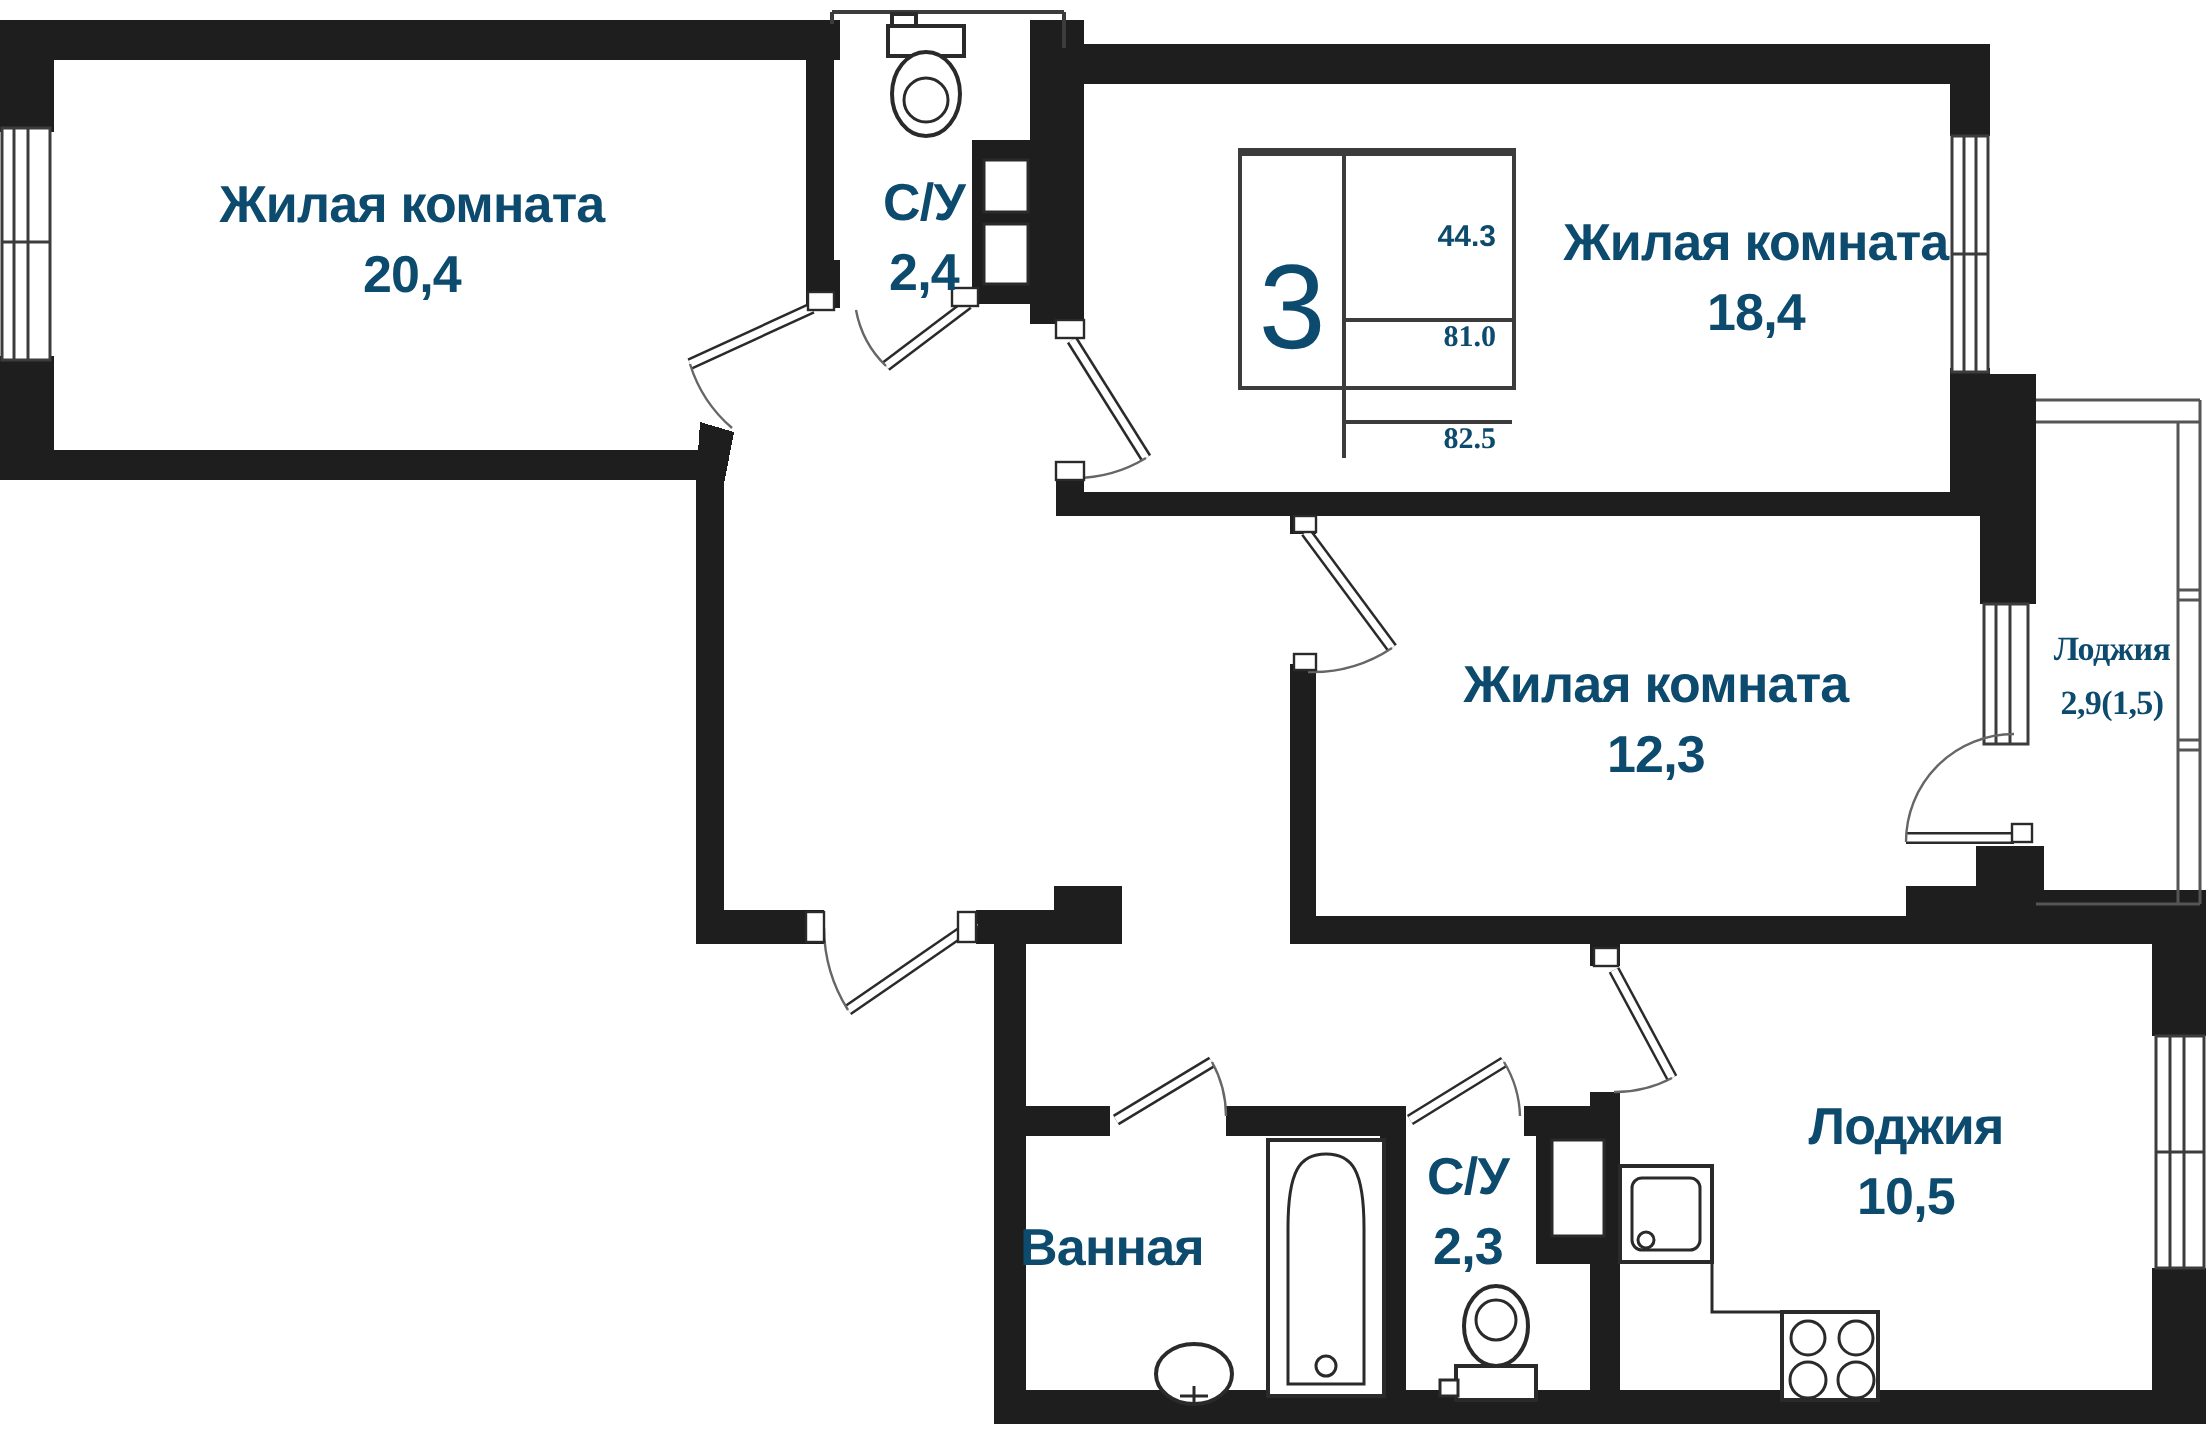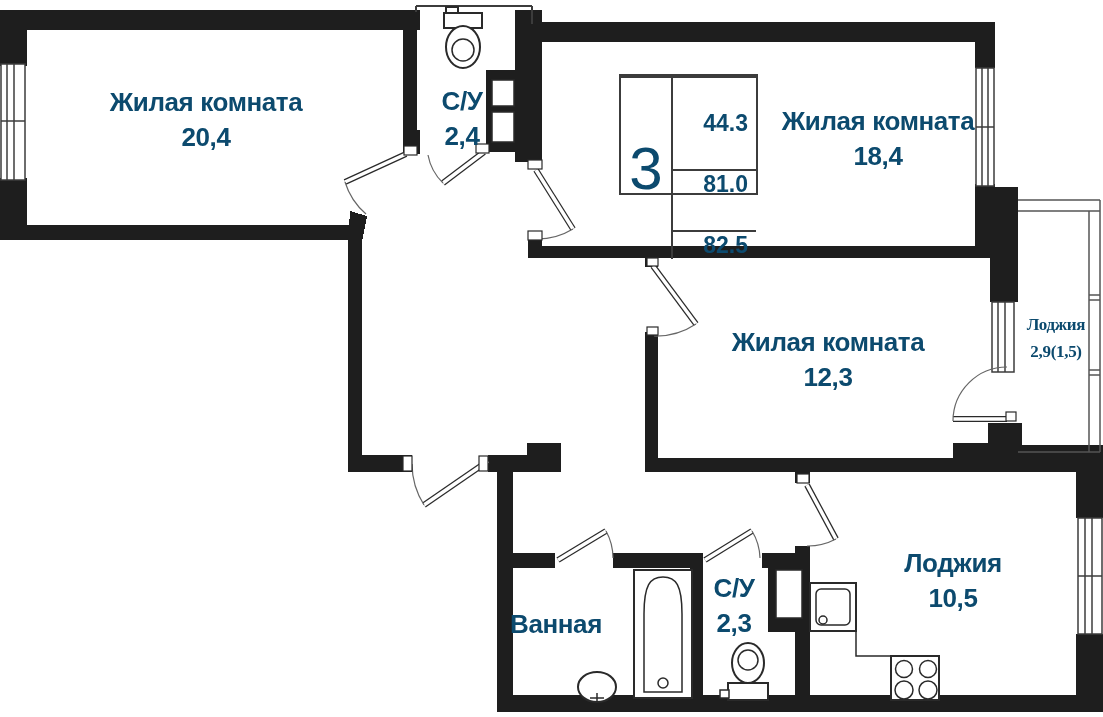--- a/index.html
+++ b/index.html
@@ -12,22 +12,22 @@
   .label.small{font-size:17px;line-height:27px;letter-spacing:-0.3px;font-family:Liberation Serif, serif;}
   .infobox{position:absolute;left:619px;top:74px;width:139px;height:121px;
            border:2px solid #3c3c3c;box-sizing:border-box;display:flex;flex-direction:column;}
   .infobox .toprow{height:31px;border-bottom:2px solid #3c3c3c;box-sizing:border-box;}
   .infobox .bottom{flex:1;display:flex;}
   .infobox .bigcell{width:52px;border-right:2px solid #3c3c3c;box-sizing:border-box;
                     display:flex;align-items:center;justify-content:center;
                     font-size:60px;font-weight:400;}
   .infobox .vals{flex:1;display:flex;flex-direction:column;}
   .infobox .vals div{flex:1;display:flex;align-items:center;justify-content:flex-end;
-                     padding-right:8px;font-size:23px;font-weight:700;box-sizing:border-box;margin-top:32px;}
-  .infobox .vals div + div{border-top:2px solid #3c3c3c;}
+                     padding-right:8px;font-size:15px;font-weight:700;box-sizing:border-box;margin-top:32px;}
+  .infobox .vals div + div{border-top:2px solid #3c3c3c;font-family:Liberation Serif, serif;}
 </style>
 </head>
 <body>
 
 <div id="plan">
 
 <svg width="1103" height="717" viewBox="0 0 1103 717">
 
   <g fill="#1e1e1e" stroke="none" shape-rendering="crispEdges">
 

